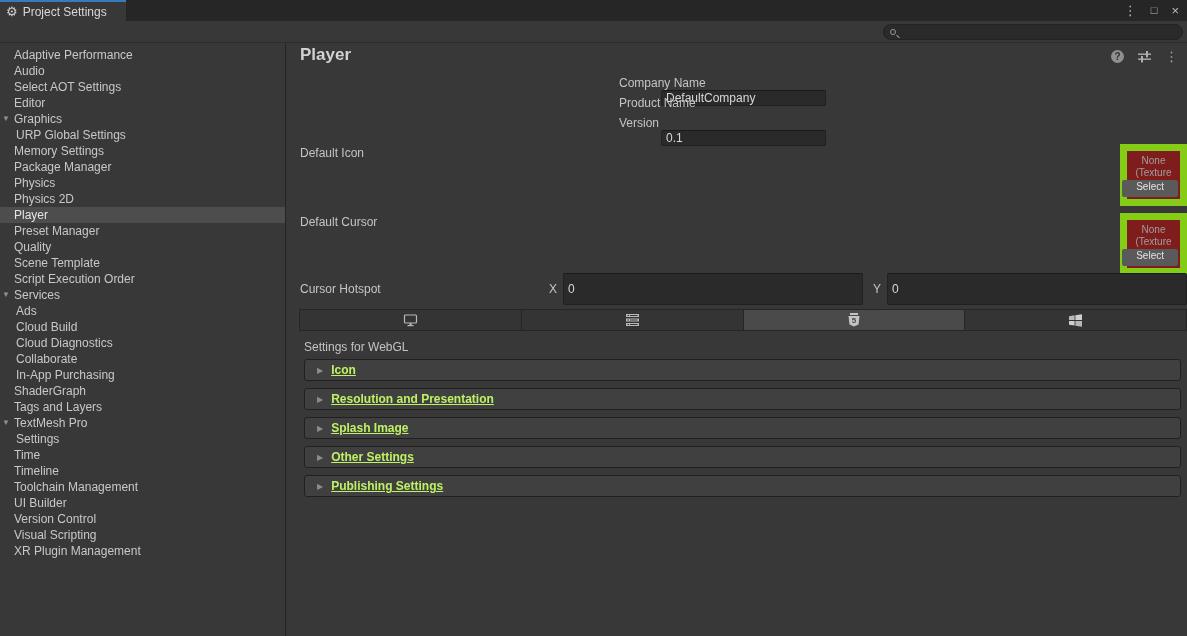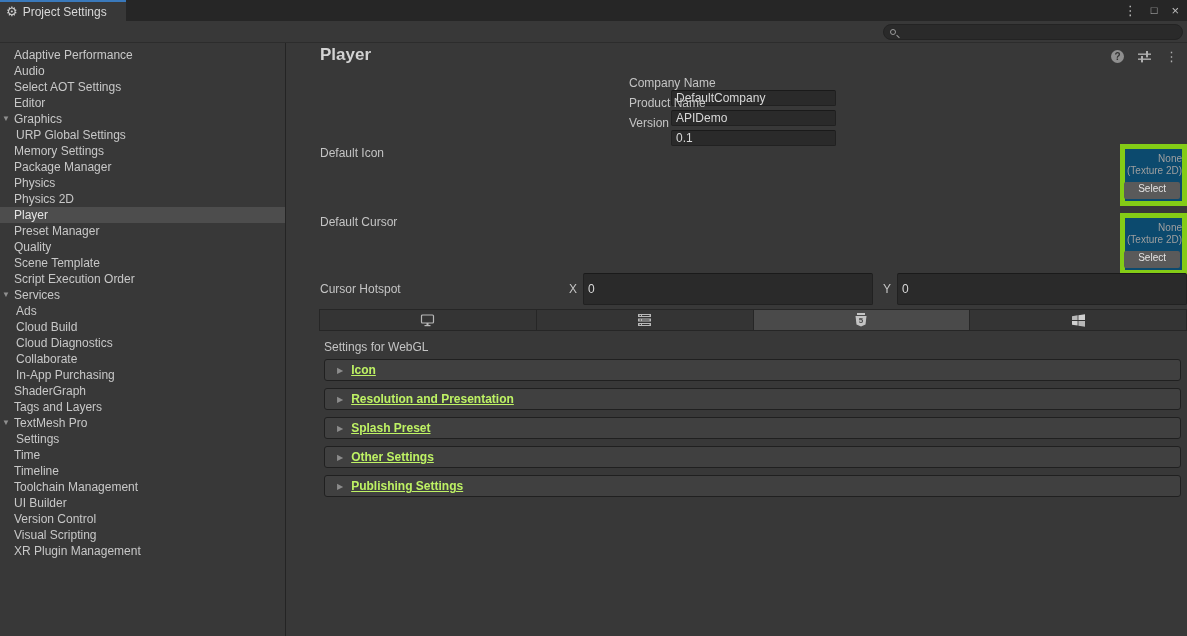--- a/index.html
+++ b/index.html
@@ -17,21 +17,21 @@
   .window-controls .maxi{font-size:11px;}
 
   .toolbar{position:absolute;top:21px;left:0;right:0;height:22px;background:#383838;border-bottom:1px solid #2C2C2C;}
   .search-box{position:absolute;right:4px;top:3px;width:300px;height:16px;background:#2A2A2A;
     border:1px solid #232323;border-radius:8px;display:flex;align-items:center;padding-left:6px;}
   .mag{width:6px;height:6px;border:1px solid #9A9A9A;border-radius:50%;position:relative;flex:none;}
   .mag::after{content:"";position:absolute;width:4px;height:1px;background:#9A9A9A;transform:rotate(45deg);left:5px;top:6px;}
   .search-box input{flex:1;background:transparent;border:none;outline:none;color:#D8D8D8;font:inherit;padding:0 4px;height:12px;}
 
   
-  .content{position:absolute;top:43px;left:0;right:0;bottom:0;display:flex;gap:20px;}
+  .content{position:absolute;top:43px;left:0;right:0;bottom:0;display:flex;}
   .sidebar{width:286px;flex:none;border-right:1px solid #242424;padding-top:4px;overflow:hidden;}
   .main{flex:1;position:relative;}
 
   
   .side-item{height:16px;line-height:16px;padding-left:14px;position:relative;white-space:nowrap;color:#C8C8C8;cursor:default;}
   .side-item .tri{position:absolute;left:2px;top:0;font-size:8px;color:#8F8F8F;line-height:16px;}
   .side-item.indent{padding-left:16px;}
   .side-item.selected{background:#4D4D4D;color:#E4E4E4;}
 
   
@@ -43,21 +43,21 @@
 
   
   .rows{position:absolute;left:14px;right:0;top:33px;}
   .frow{display:flex;align-items:center;height:20px;flex-direction:column;}
   .flabel{width:249px;flex:none;color:#C4C4C4;}
   .uinput{flex:1;background:#2A2A2A;border:1px solid #212121;border-top-color:#1A1A1A;border-radius:2px;
     color:#D8D8D8;font:inherit;height:32px;padding:0 4px;outline:none;}
   .plain-label{position:absolute;left:14px;color:#C4C4C4;}
 
   
-  .tex-slot{position:absolute;right:0;width:67px;height:62px;background:#0c4a6e;border:5px solid #84cc16;text-align:right;}
+  .tex-slot{position:absolute;right:0;width:67px;height:62px;background:#7f1d1d;border:7px solid #84cc16;text-align:center;}
   .tex-none{margin-top:4px;font-size:10px;line-height:12px;color:#9F9F9F;}
   .tex-select{position:absolute;bottom:2px;right:2px;background:#5A5A5A;color:#E4E4E4;font-size:10px;
     padding:0 14px;height:17px;line-height:13px;border-radius:2px;cursor:default;}
 
   
   .hotspot{position:absolute;left:14px;right:0;top:237px;display:flex;align-items:center;height:18px;}
   .axis{color:#C4C4C4;margin-right:6px;}
   .axis.y{margin-left:10px;}
 
   
@@ -277,21 +277,20 @@
       <span class="kebab">⋮</span>
     </div>
 
     <div class="rows">
       <div class="frow">
         <span class="flabel">Company Name</span>
         <input class="uinput" value="DefaultCompany" style="">
       </div>
       <div class="frow">
         <span class="flabel">Product Name</span>
-        <input class="uinput" value="APIDemo" style="">
       </div>
       <div class="frow">
         <span class="flabel">Version</span>
         <input class="uinput" value="0.1" style="">
       </div>
     </div>
 
     <div class="plain-label" style="top:103px">Default Icon</div>
     <div class="tex-slot" style="top:101px">
       <div class="tex-none">
@@ -363,21 +362,21 @@
         <span class="slabel">Icon</span>
       </div>
 
       <div class="section">
         <span class="tri">▶</span>
         <span class="slabel">Resolution and Presentation</span>
       </div>
 
       <div class="section">
         <span class="tri">▶</span>
-        <span class="slabel">Splash Preset</span>
+        <span class="slabel">Splash Image</span>
       </div>
 
       <div class="section">
         <span class="tri">▶</span>
         <span class="slabel">Other Settings</span>
       </div>
 
       <div class="section">
         <span class="tri">▶</span>
         <span class="slabel">Publishing Settings</span>

